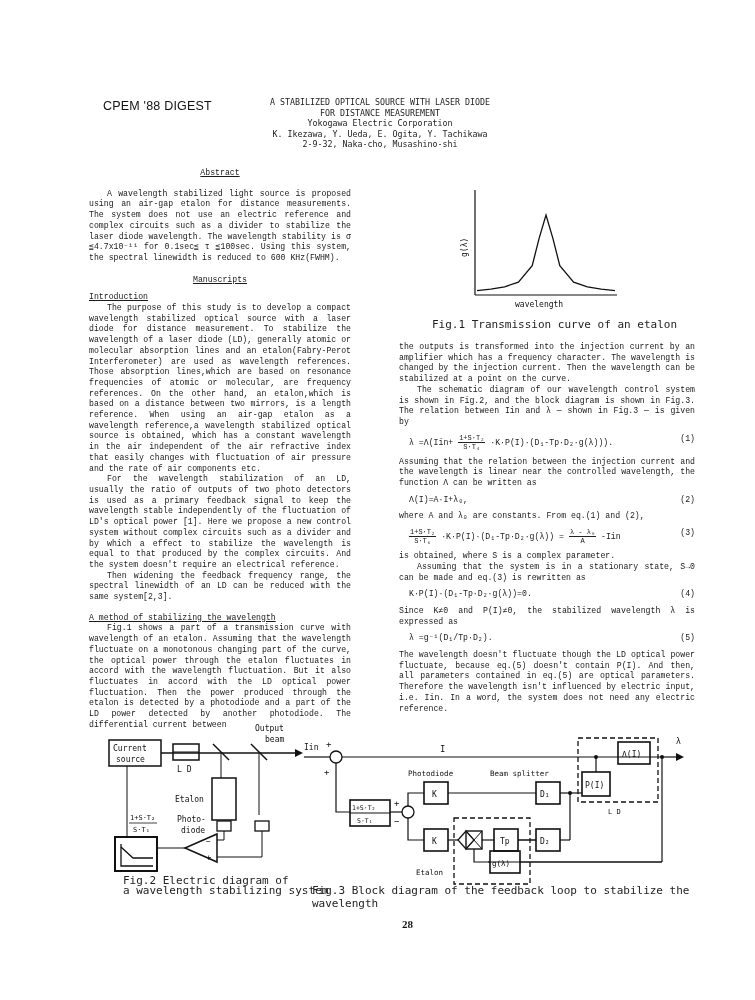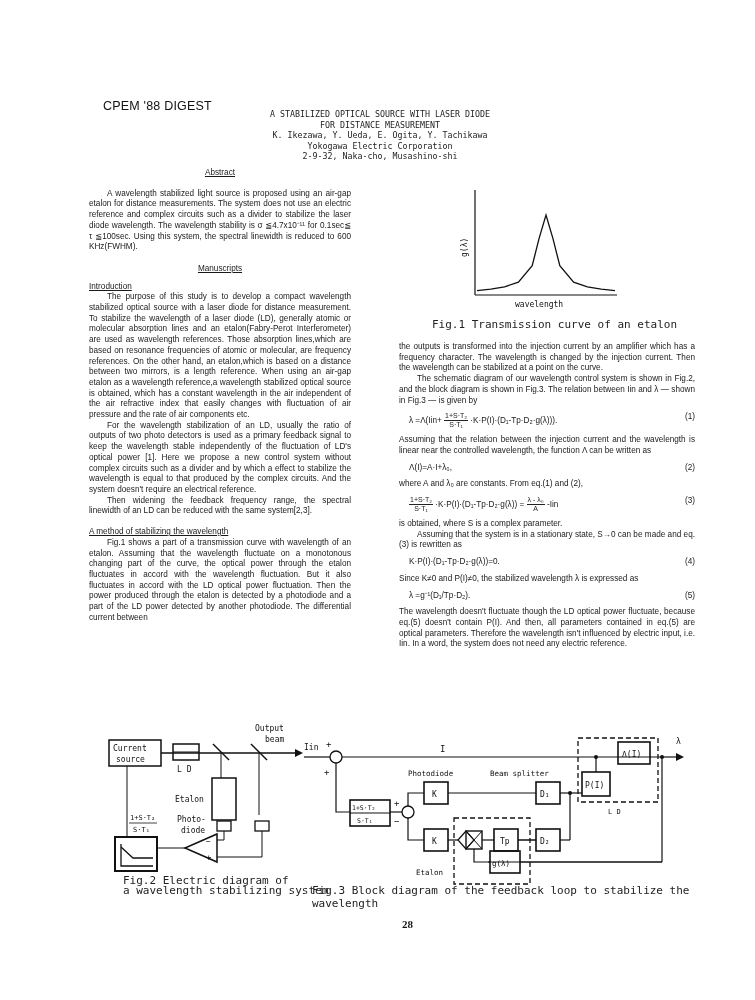--- a/index.html
+++ b/index.html
@@ -1,20 +1,20 @@
 <!DOCTYPE html>
 <html><head>
 <meta charset="utf-8">
 <style>
   html, body { margin: 0; padding: 0; background: #ffffff; }
   body { width: 755px; height: 1000px; position: relative; overflow: hidden; color: #141414; }
   .abs { position: absolute; }
   .header-left { left: 103px; top: 99px; font-family: "Liberation Sans", sans-serif; font-size: 12.5px; letter-spacing: 0.2px; color: #111; }
-  .title-block { left: 230px; top: 97px; width: 300px; text-align: center; font-family: "DejaVu Sans Mono", monospace; font-size: 8.3px; line-height: 10.6px; color: #222; margin-top: 12px; }
-  .col { font-family: Liberation Sans, sans-serif; font-size: 8.2px; line-height: 10.7px; color: #1a1a1a; text-align: justify; }
+  .title-block { left: 230px; top: 97px; width: 300px; text-align: center; font-family: "DejaVu Sans Mono", monospace; font-size: 8.3px; line-height: 10.6px; color: #222; }
+  .col { font-family: Liberation Mono, monospace; font-size: 8.2px; line-height: 10.7px; color: #1a1a1a; text-align: justify; }
   .col p { margin: 0; }
   .indent { text-indent: 18px; }
   .heading { text-decoration: underline; }
   .center { text-align: center; }
   .left-col { left: 89px; width: 262px; }
   .right-col { left: 399px; width: 296px; }
   .eq { display: flex; justify-content: space-between; padding-left: 10px; margin: 6px 0; }
   .frac { display: inline-flex; flex-direction: column; align-items: center; vertical-align: middle; font-size: 7px; line-height: 8px; }
   .frac .num { border-bottom: 1px solid #222; padding: 0 1px; }
   .caption { font-family: "DejaVu Sans Mono", monospace; font-size: 11px; color: #222; }
@@ -22,22 +22,22 @@
   svg text { font-family: "DejaVu Sans Mono", monospace; fill: #111; }
 </style>
 </head>
 <body>
 
 <div class="abs header-left">CPEM '88 DIGEST</div>
 
 <div class="abs title-block">
   <div>A STABILIZED OPTICAL SOURCE WITH LASER DIODE</div>
   <div>FOR DISTANCE MEASUREMENT</div>
+  <div>Yokogawa Electric Corporation</div>
   <div>K. Ikezawa, Y. Ueda, E. Ogita, Y. Tachikawa</div>
-  <div>Yokogawa Electric Corporation</div>
   <div>2-9-32, Naka-cho, Musashino-shi</div>
 </div>
 
 <div class="abs col left-col" style="top:168px;">
   <p class="center" style="margin-bottom:10px;"><span class="heading">Abstract</span></p>
   <p class="indent">A wavelength stabilized light source is proposed using an air-gap etalon for distance measurements. The system does not use an electric reference and complex circuits such as a divider to stabilize the laser diode wavelength. The wavelength stability is σ ≦4.7x10⁻¹¹ for 0.1sec≦ τ ≦100sec. Using this system, the spectral linewidth is reduced to 600 KHz(FWHM).</p>
   <p class="center" style="margin:11px 0 7px 0;"><span class="heading">Manuscripts</span></p>
   <p><span class="heading">Introduction</span></p>
   <p class="indent">The purpose of this study is to develop a compact wavelength stabilized optical source with a laser diode for distance measurement. To stabilize the wavelength of a laser diode (LD), generally atomic or molecular absorption lines and an etalon(Fabry-Perot Interferometer) are used as wavelength references. Those absorption lines,which are based on resonance frequencies of atomic or molecular, are frequency references. On the other hand, an etalon,which is based on a distance between two mirrors, is a length reference. When using an air-gap etalon as a wavelength reference,a wavelength stabilized optical source is obtained, which has a constant wavelength in the air independent of the air refractive index that easily changes with fluctuation of air pressure and the rate of air components etc.</p>
   <p class="indent">For the wavelength stabilization of an LD, usually the ratio of outputs of two photo detectors is used as a primary feedback signal to keep the wavelength stable independently of the fluctuation of LD's optical power [1]. Here we propose a new control system without complex circuits such as a divider and by which a effect to stabilize the wavelength is equal to that produced by the complex circuits. And the system doesn't require an electrical reference.</p>

